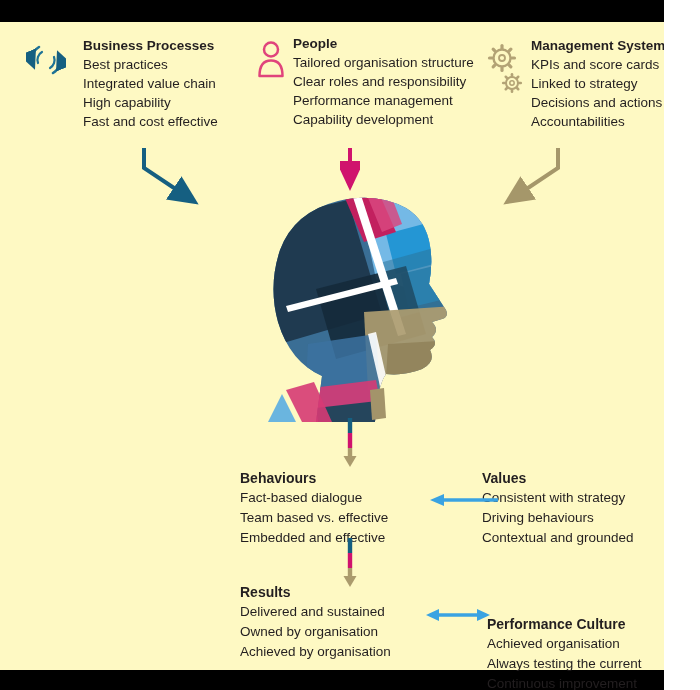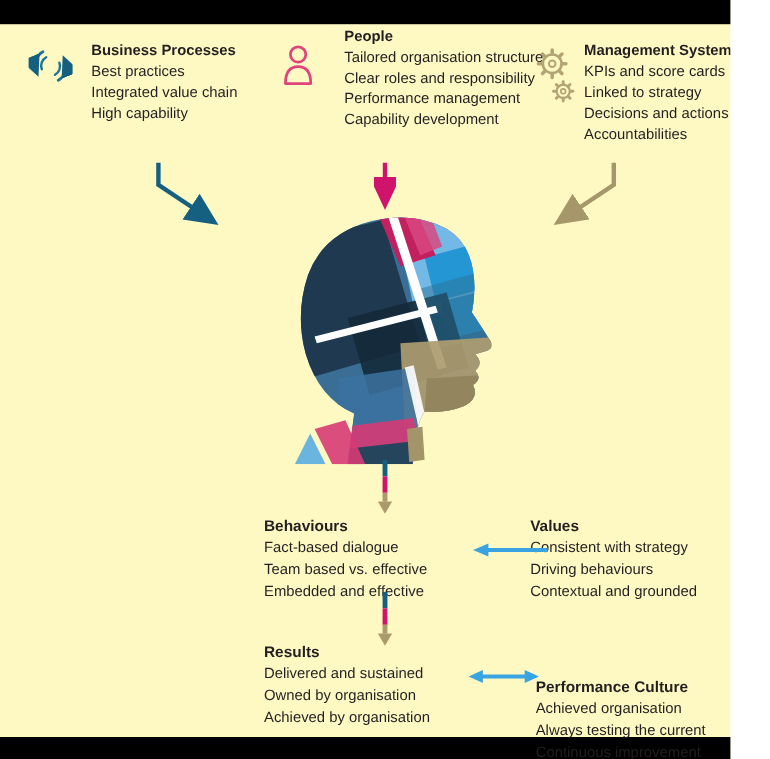--- a/index.html
+++ b/index.html
@@ -46,29 +46,30 @@
       <path d="M27 33 A14.5 14.5 0 0 0 33 15" marker-end="url(#mDark)" stroke="#1e7396"></path>
       <path d="M16 12 A9 9 0 0 0 12 23" stroke-width="2.2"></path>
       <path d="M24 28 A9 9 0 0 0 28 17" stroke-width="2.2"></path>
     </svg>
   </div>
   <div class="coltxt" style="left:83px;top:36px;">
     <div class="title">Business Processes</div>
     <div class="item">Best practices</div>
     <div class="item">Integrated value chain</div>
     <div class="item">High capability</div>
+    <div class="item">Fast and cost effective</div>
   </div>
 
   <div class="abs" style="left:256px;top:40px;width:30px;height:40px;">
     <svg width="30" height="40" viewBox="0 0 30 40" fill="none" stroke="#e0447c" stroke-width="2.5" stroke-linejoin="round">
       <circle cx="15" cy="9.5" r="7"></circle>
       <path d="M3.5 36 Q3.5 20.5 15 20.5 Q26.5 20.5 26.5 36 Z"></path>
     </svg>
   </div>
-  <div class="coltxt" style="left:293px;top:23px;margin-left:20px;">
+  <div class="coltxt" style="left:293px;top:34px;">
     <div class="title">People</div>
     <div class="item">Tailored organisation structure</div>
     <div class="item">Clear roles and responsibility</div>
     <div class="item">Performance management</div>
     <div class="item">Capability development</div>
   </div>
 
   <div class="abs" style="left:486px;top:40px;width:38px;height:58px;">
     <svg width="38" height="58" viewBox="0 0 38 58" fill="none" stroke="#b3a375">
       <g stroke-width="2.4">

